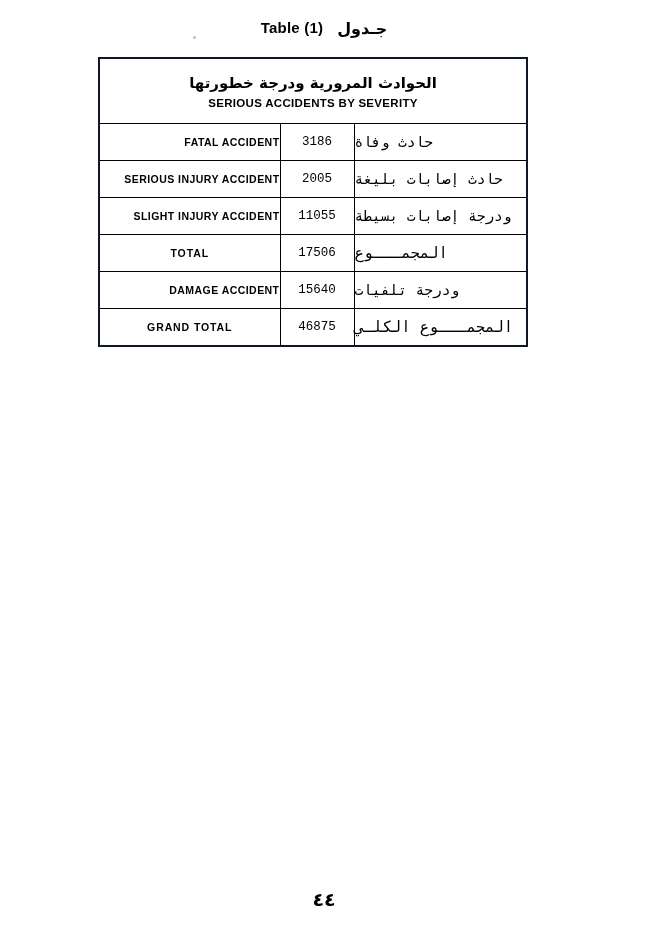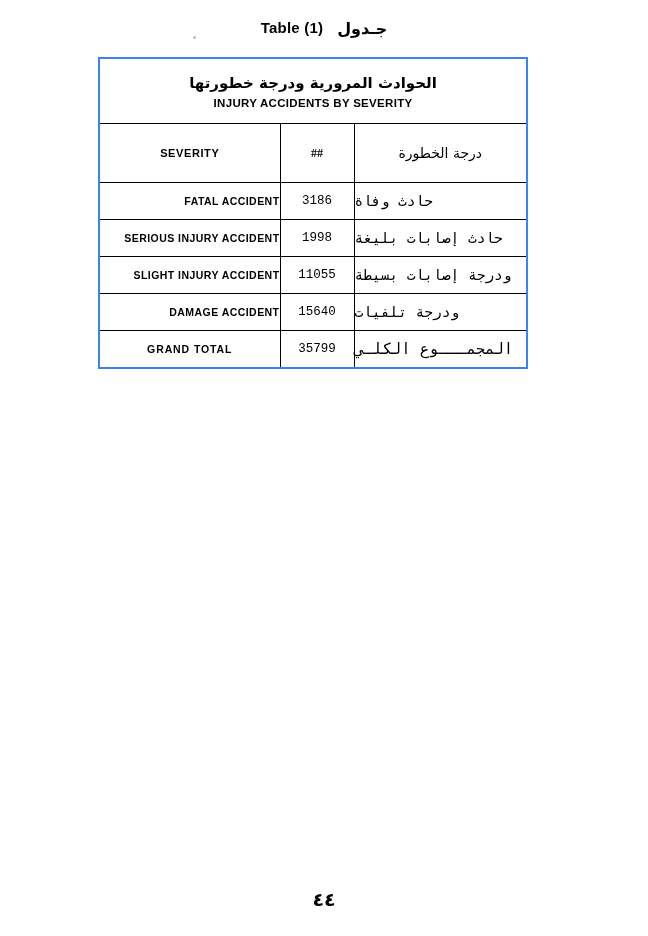--- a/index.html
+++ b/index.html
@@ -44,21 +44,21 @@
     position: relative;
     top: 1px;
   }
 
   
   .table-wrap {
     position: absolute;
     left: 98px;
     top: 57px;
     width: 430px;
-    border: 2px solid #3b82f6;
+    border: 2px solid #0f172a;
     box-sizing: border-box;
     background: #fff;
   }
 
   table.t {
     border-collapse: collapse;
     width: 100%;
     table-layout: fixed;
   }
   table.t td {
@@ -190,58 +190,58 @@
     <table class="t">
       <colgroup>
         <col class="col-en">
         <col class="col-num">
         <col class="col-ar">
       </colgroup>
       <tbody>
         <tr>
           <td class="hdr-cell" colspan="3">
             <div class="hdr-ar">الحوادث المرورية ودرجة خطورتها</div>
-            <div class="hdr-en">INJURY ACCIDENTS BY SEVERITY</div>
+            <div class="hdr-en">SERIOUS ACCIDENTS BY SEVERITY</div>
           </td>
         </tr>
 
-        <tr class="chrow">
-          <td class="ch-en">SEVERITY</td>
-          <td class="ch-num">##</td>
-          <td class="ch-ar">درجة الخطورة</td>
-        </tr>
 
         <tr class="drow">
           <td class="d-en">FATAL ACCIDENT</td>
           <td class="d-num">3186</td>
           <td class="d-ar">حادث وفاة</td>
         </tr>
 
         <tr class="drow">
           <td class="d-en">SERIOUS INJURY ACCIDENT</td>
-          <td class="d-num">1998</td>
+          <td class="d-num">2005</td>
           <td class="d-ar">حادث إصابات بليغة</td>
         </tr>
 
         <tr class="drow">
           <td class="d-en">SLIGHT INJURY ACCIDENT</td>
           <td class="d-num">11055</td>
           <td class="d-ar">ودرجة إصابات بسيطة</td>
         </tr>
 
+        <tr class="drow">
+          <td class="d-en center">TOTAL</td>
+          <td class="d-num">17506</td>
+          <td class="d-ar big">المجمـــوع</td>
+        </tr>
 
         <tr class="drow">
           <td class="d-en">DAMAGE ACCIDENT</td>
           <td class="d-num">15640</td>
           <td class="d-ar">ودرجة تلفيات</td>
         </tr>
 
         <tr class="drow">
           <td class="d-en center">GRAND TOTAL</td>
-          <td class="d-num">35799</td>
+          <td class="d-num">46875</td>
           <td class="d-ar big">المجمـــوع الكلـي</td>
         </tr>
       </tbody>
     </table>
   </div>
 
   <div class="page-num">٤٤</div>
 
 </div>
 

